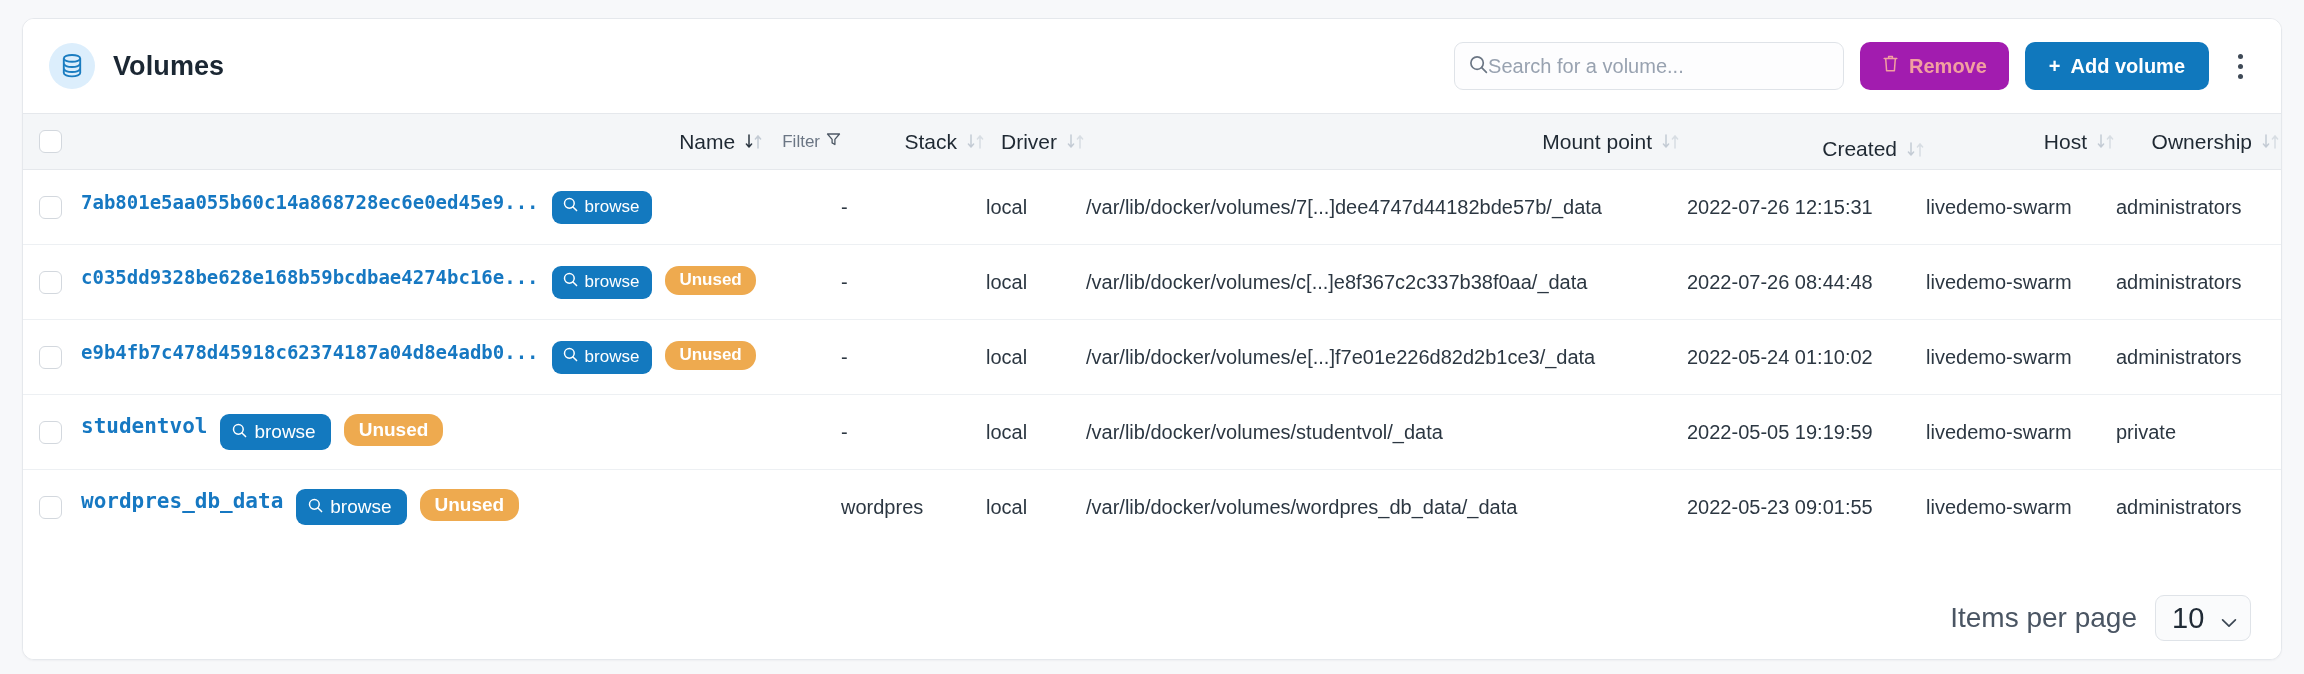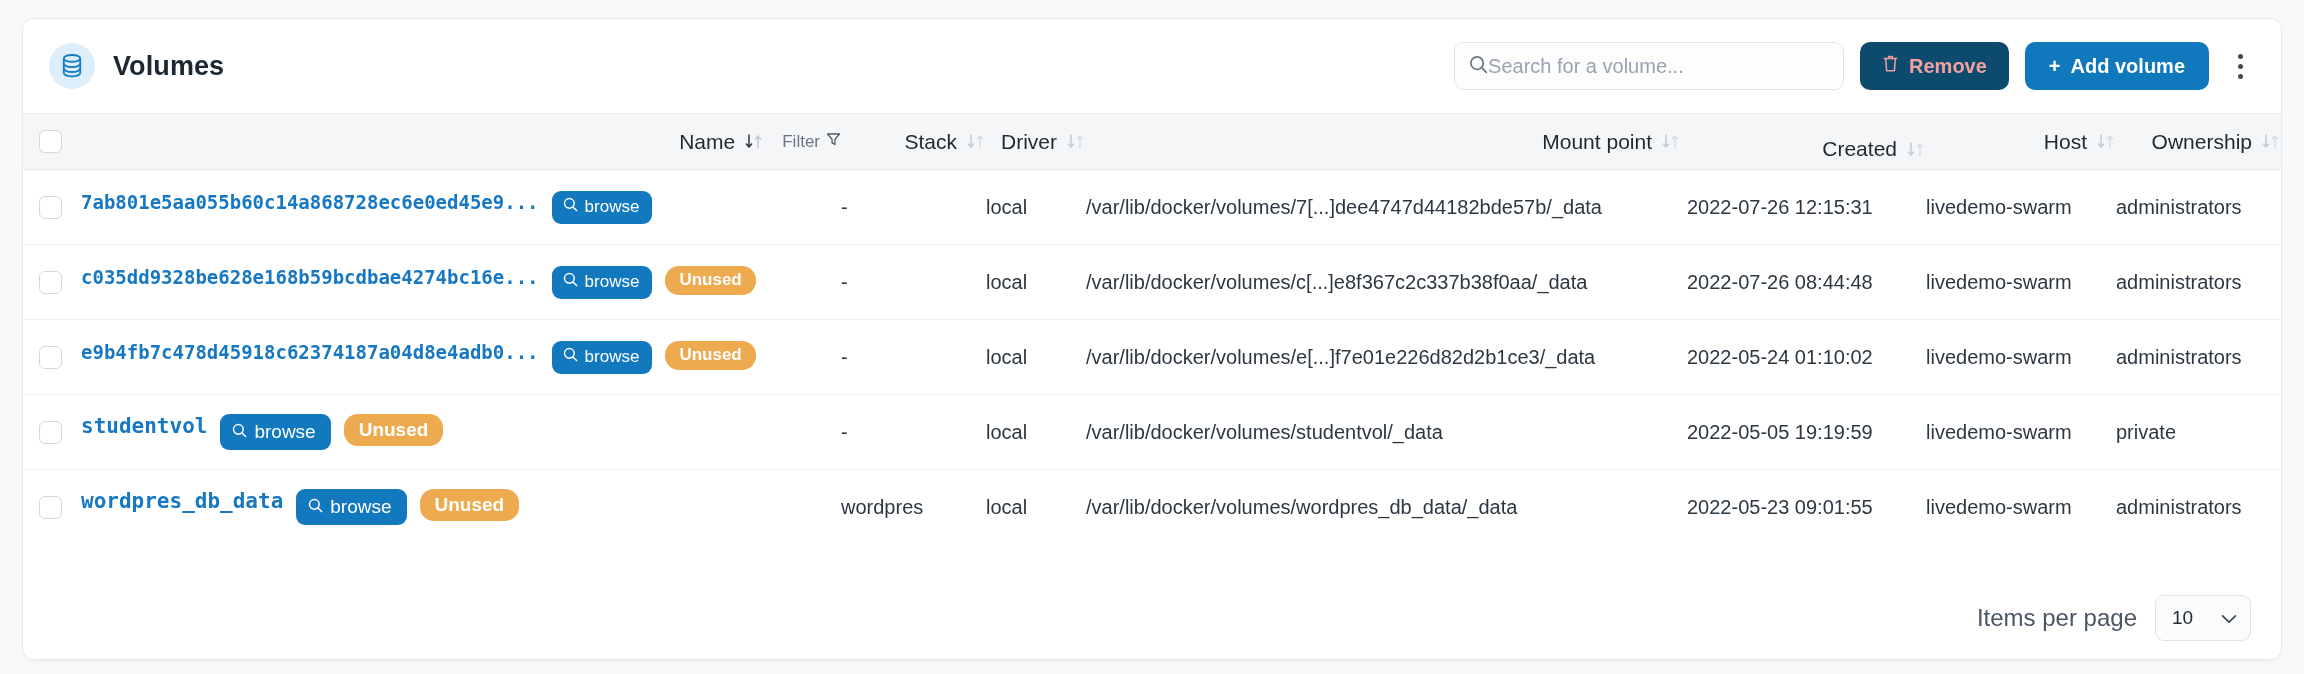--- a/index.html
+++ b/index.html
@@ -84,21 +84,21 @@
     align-items: center;
     justify-content: center;
     gap: 10px;
     font-family: "Liberation Sans", sans-serif;
     font-size: 20px;
     font-weight: 600;
     cursor: pointer;
     white-space: nowrap;
   }
   .btn-remove {
-    background: #0c4a6e;
+    background: #a21caf;
     color: #f2a0a0;
     padding: 0 22px;
   }
   .btn-add {
     background: #1078bd;
     color: #ffffff;
     padding: 0 24px;
   }
   .kebab {
     width: 26px; height: 48px;
@@ -220,29 +220,29 @@
   
   .card-footer {
     flex: 0 0 82px;
     display: flex;
     align-items: center;
     justify-content: flex-end;
     padding: 0 30px 0 0;
     gap: 18px;
     background: #fff;
   }
-  .ipp-label { font-size: 24px; color: #4a5563; }
+  .ipp-label { font-size: 28px; color: #4a5563; }
   .ipp-select {
     width: 96px; height: 46px;
     border: 1px solid #dfe3e8;
     border-radius: 9px;
     background: #fafbfc;
     display: flex; align-items: center; justify-content: space-between;
     padding: 0 13px 0 16px;
-    font-size: 19px;
+    font-size: 29px;
     color: #202b36;
     cursor: pointer;
   }
 </style>
 </head>
 <body>
 
 <div class="page">
   <div class="card">
 

